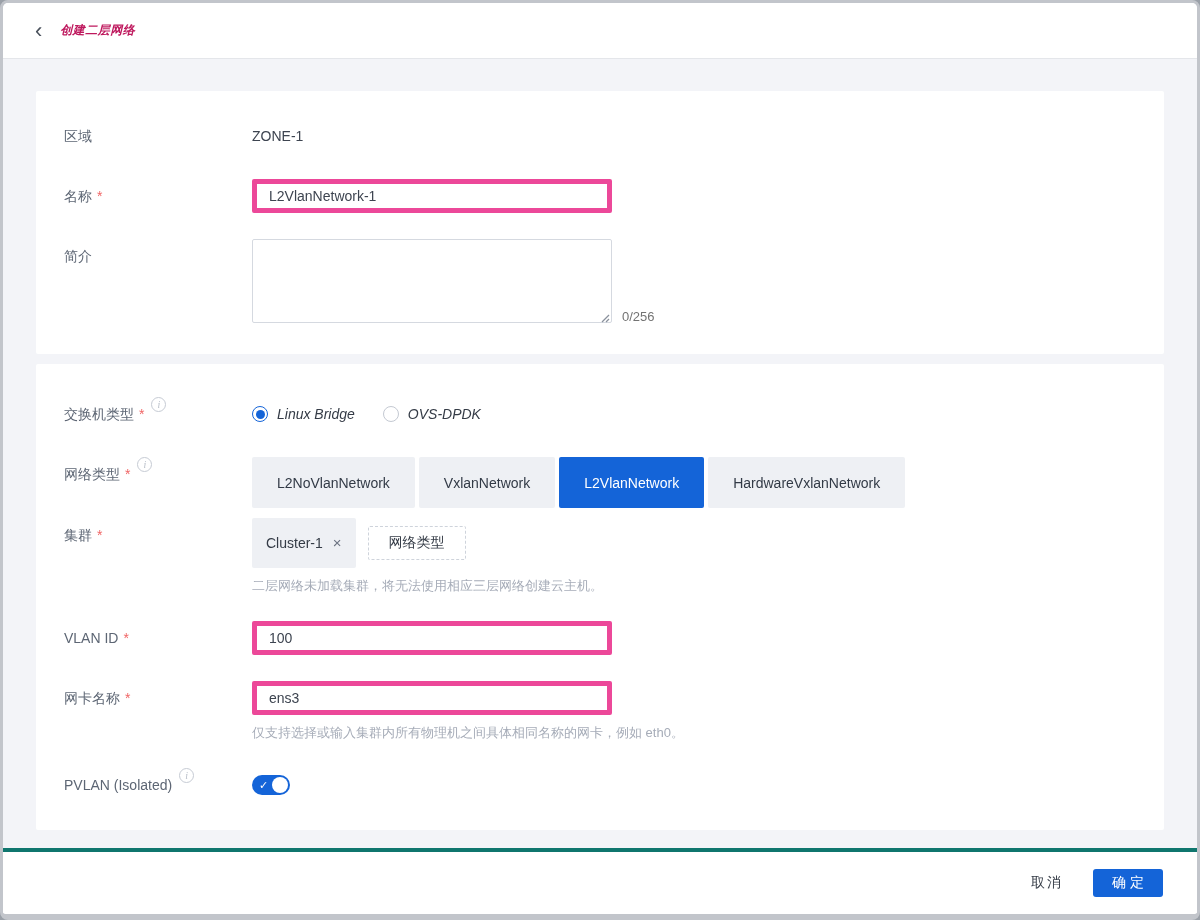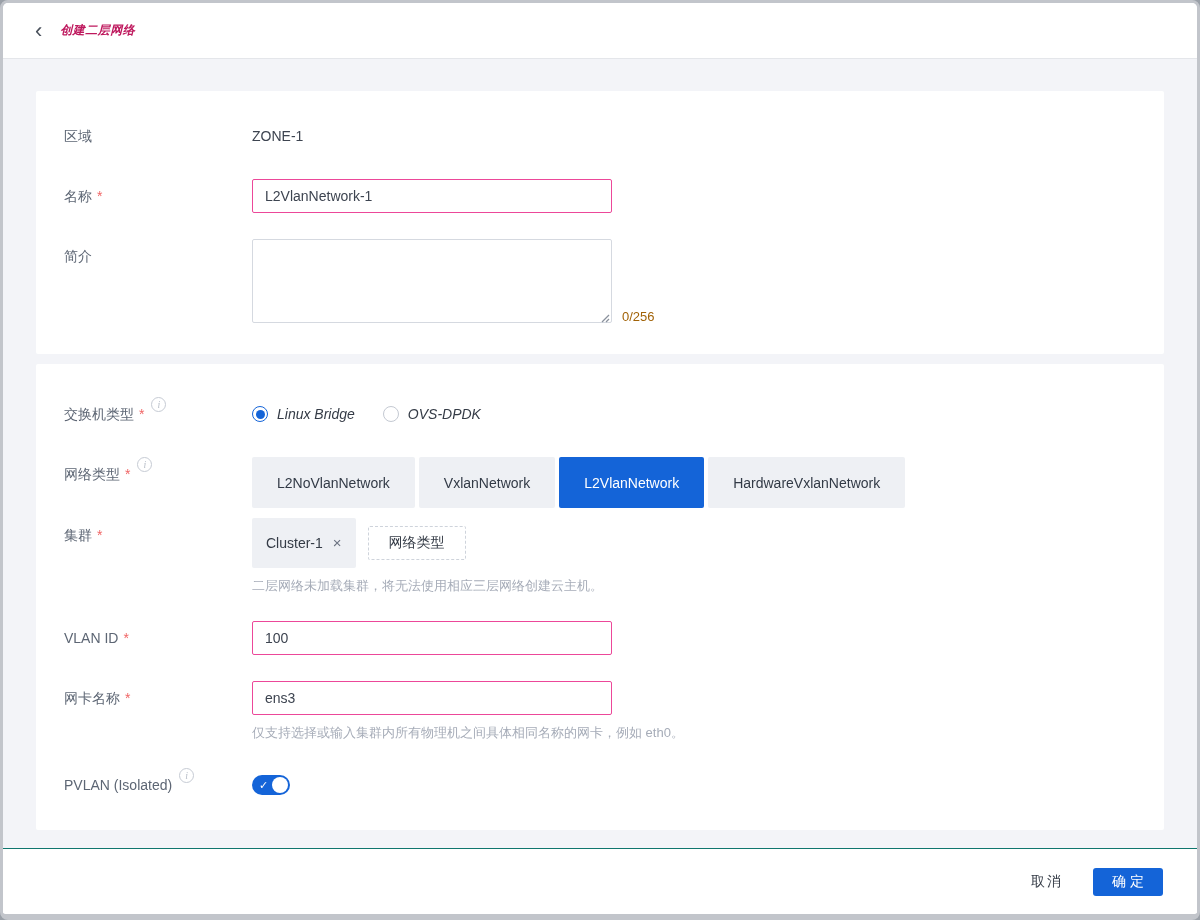--- a/index.html
+++ b/index.html
@@ -80,21 +80,21 @@
     font-size: 10px;
     font-style: italic;
     margin-left: 7px;
     cursor: pointer;
     font-family: "Liberation Serif", "DejaVu Serif", serif;
   }
   .row-field { display: flex; flex-direction: column; }
   .static-value { line-height: 34px; color: #3d4450; }
   .text-input {
     width: 360px; height: 34px;
-    border: 1px solid #ec4899;
+    border: 5px solid #ec4899;
     border-radius: 2px;
     padding: 0 12px;
     font-size: 14px;
     color: #3d4450;
     background: #fff;
     outline: none;
     font-family: "Liberation Sans", "DejaVu Sans", sans-serif;
   }
   .textarea-wrap { display: flex; align-items: flex-end; }
   .desc-textarea {
@@ -104,21 +104,21 @@
     padding: 6px 12px;
     font-size: 14px;
     color: #3d4450;
     resize: none;
     outline: none;
     position: relative;
     font-family: "Liberation Sans", "DejaVu Sans", sans-serif;
   }
   .ta-box { position: relative; width: 360px; }
   .resize-handle { position: absolute; right: 2px; bottom: 3px; pointer-events: none; }
-  .char-counter { color: #a16207; font-size: 13px; margin-left: 10px; line-height: 18px; }
+  .char-counter { color: #737373; font-size: 13px; margin-left: 10px; line-height: 18px; }
   .helper-text { color: #a6acb8; font-size: 13px; margin-top: 9px; line-height: 18px; }
   
   .radio-group { display: flex; align-items: center; height: 34px; }
   .radio-option { display: flex; align-items: center; margin-right: 28px; cursor: pointer; }
   .radio-circle {
     width: 16px; height: 16px;
     border: 1px solid #c4c9d2;
     border-radius: 50%;
     background: #fff;
     display: inline-flex;
@@ -196,21 +196,21 @@
     position: absolute;
     right: 2px; top: 2px;
     width: 16px; height: 16px;
     background: #ffffff;
     border-radius: 50%;
   }
   
   .footer {
     height: 66px;
     background: #ffffff;
-    border-top: 1px solid #0f766e;
+    border-top: 4px solid #0f766e;
     display: flex;
     align-items: center;
     justify-content: flex-end;
     padding: 0 34px;
     flex-shrink: 0;
   }
   .cancel-btn {
     background: none;
     border: none;
     color: #343b46;

